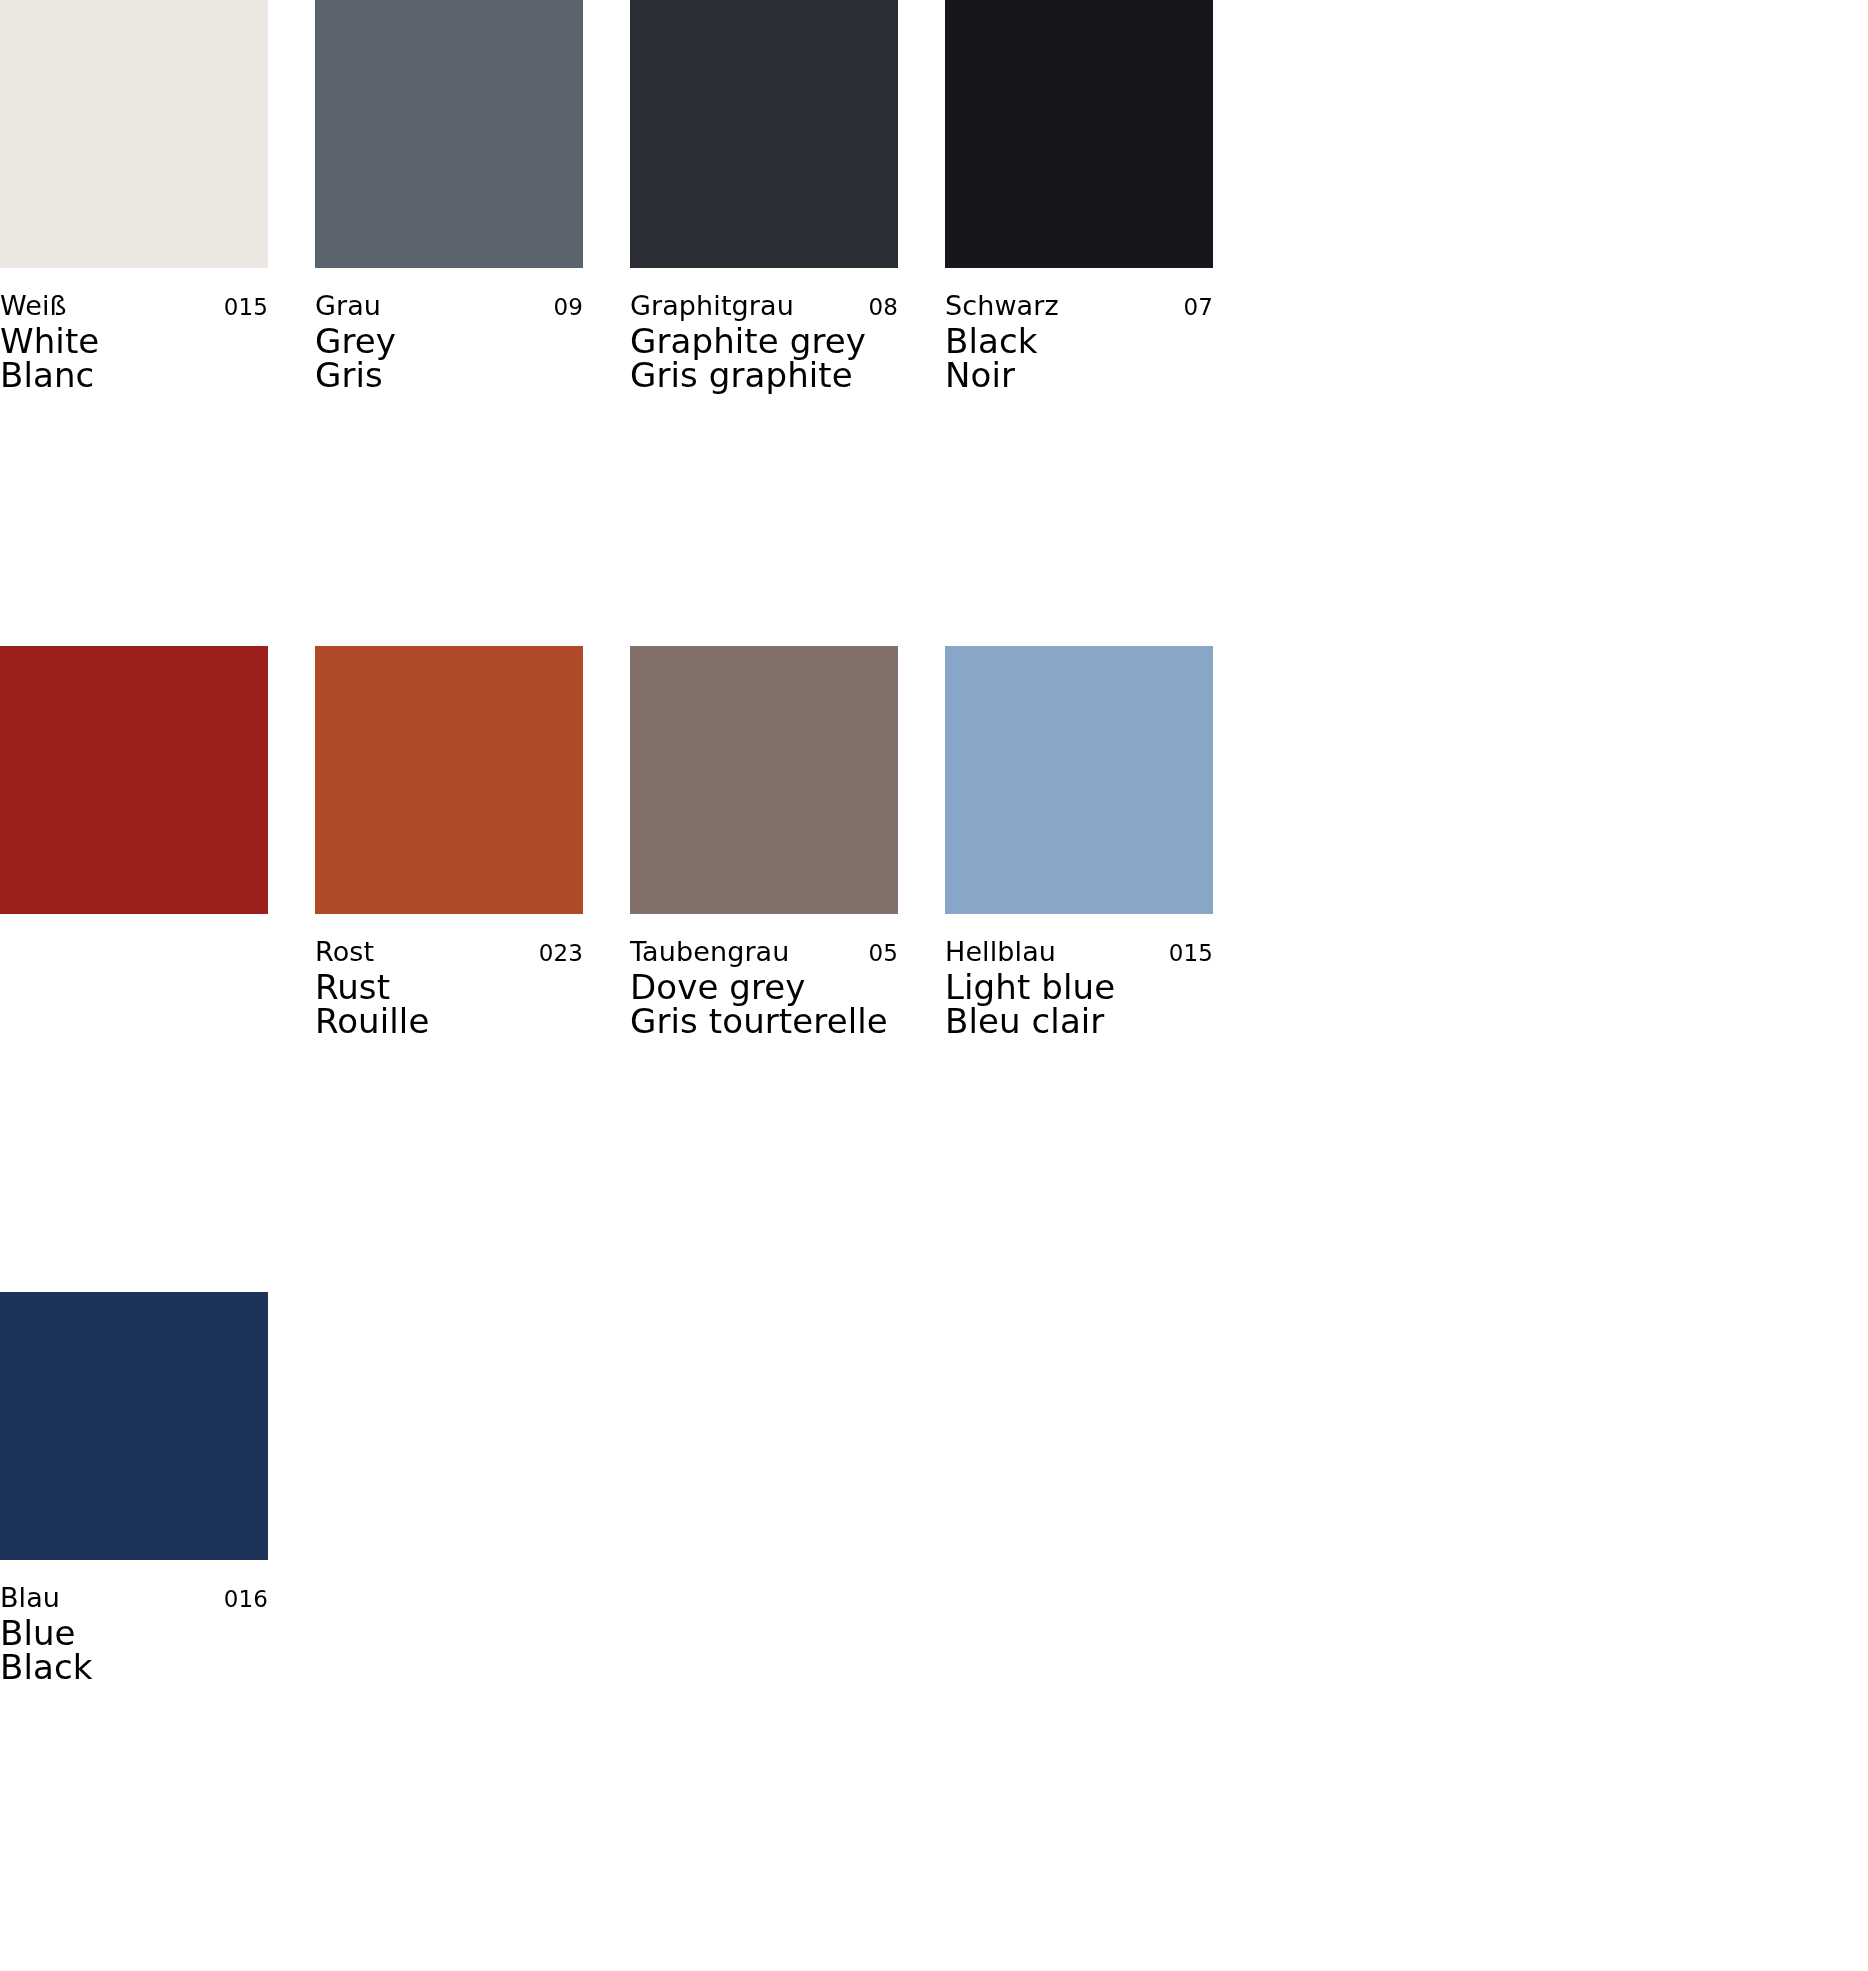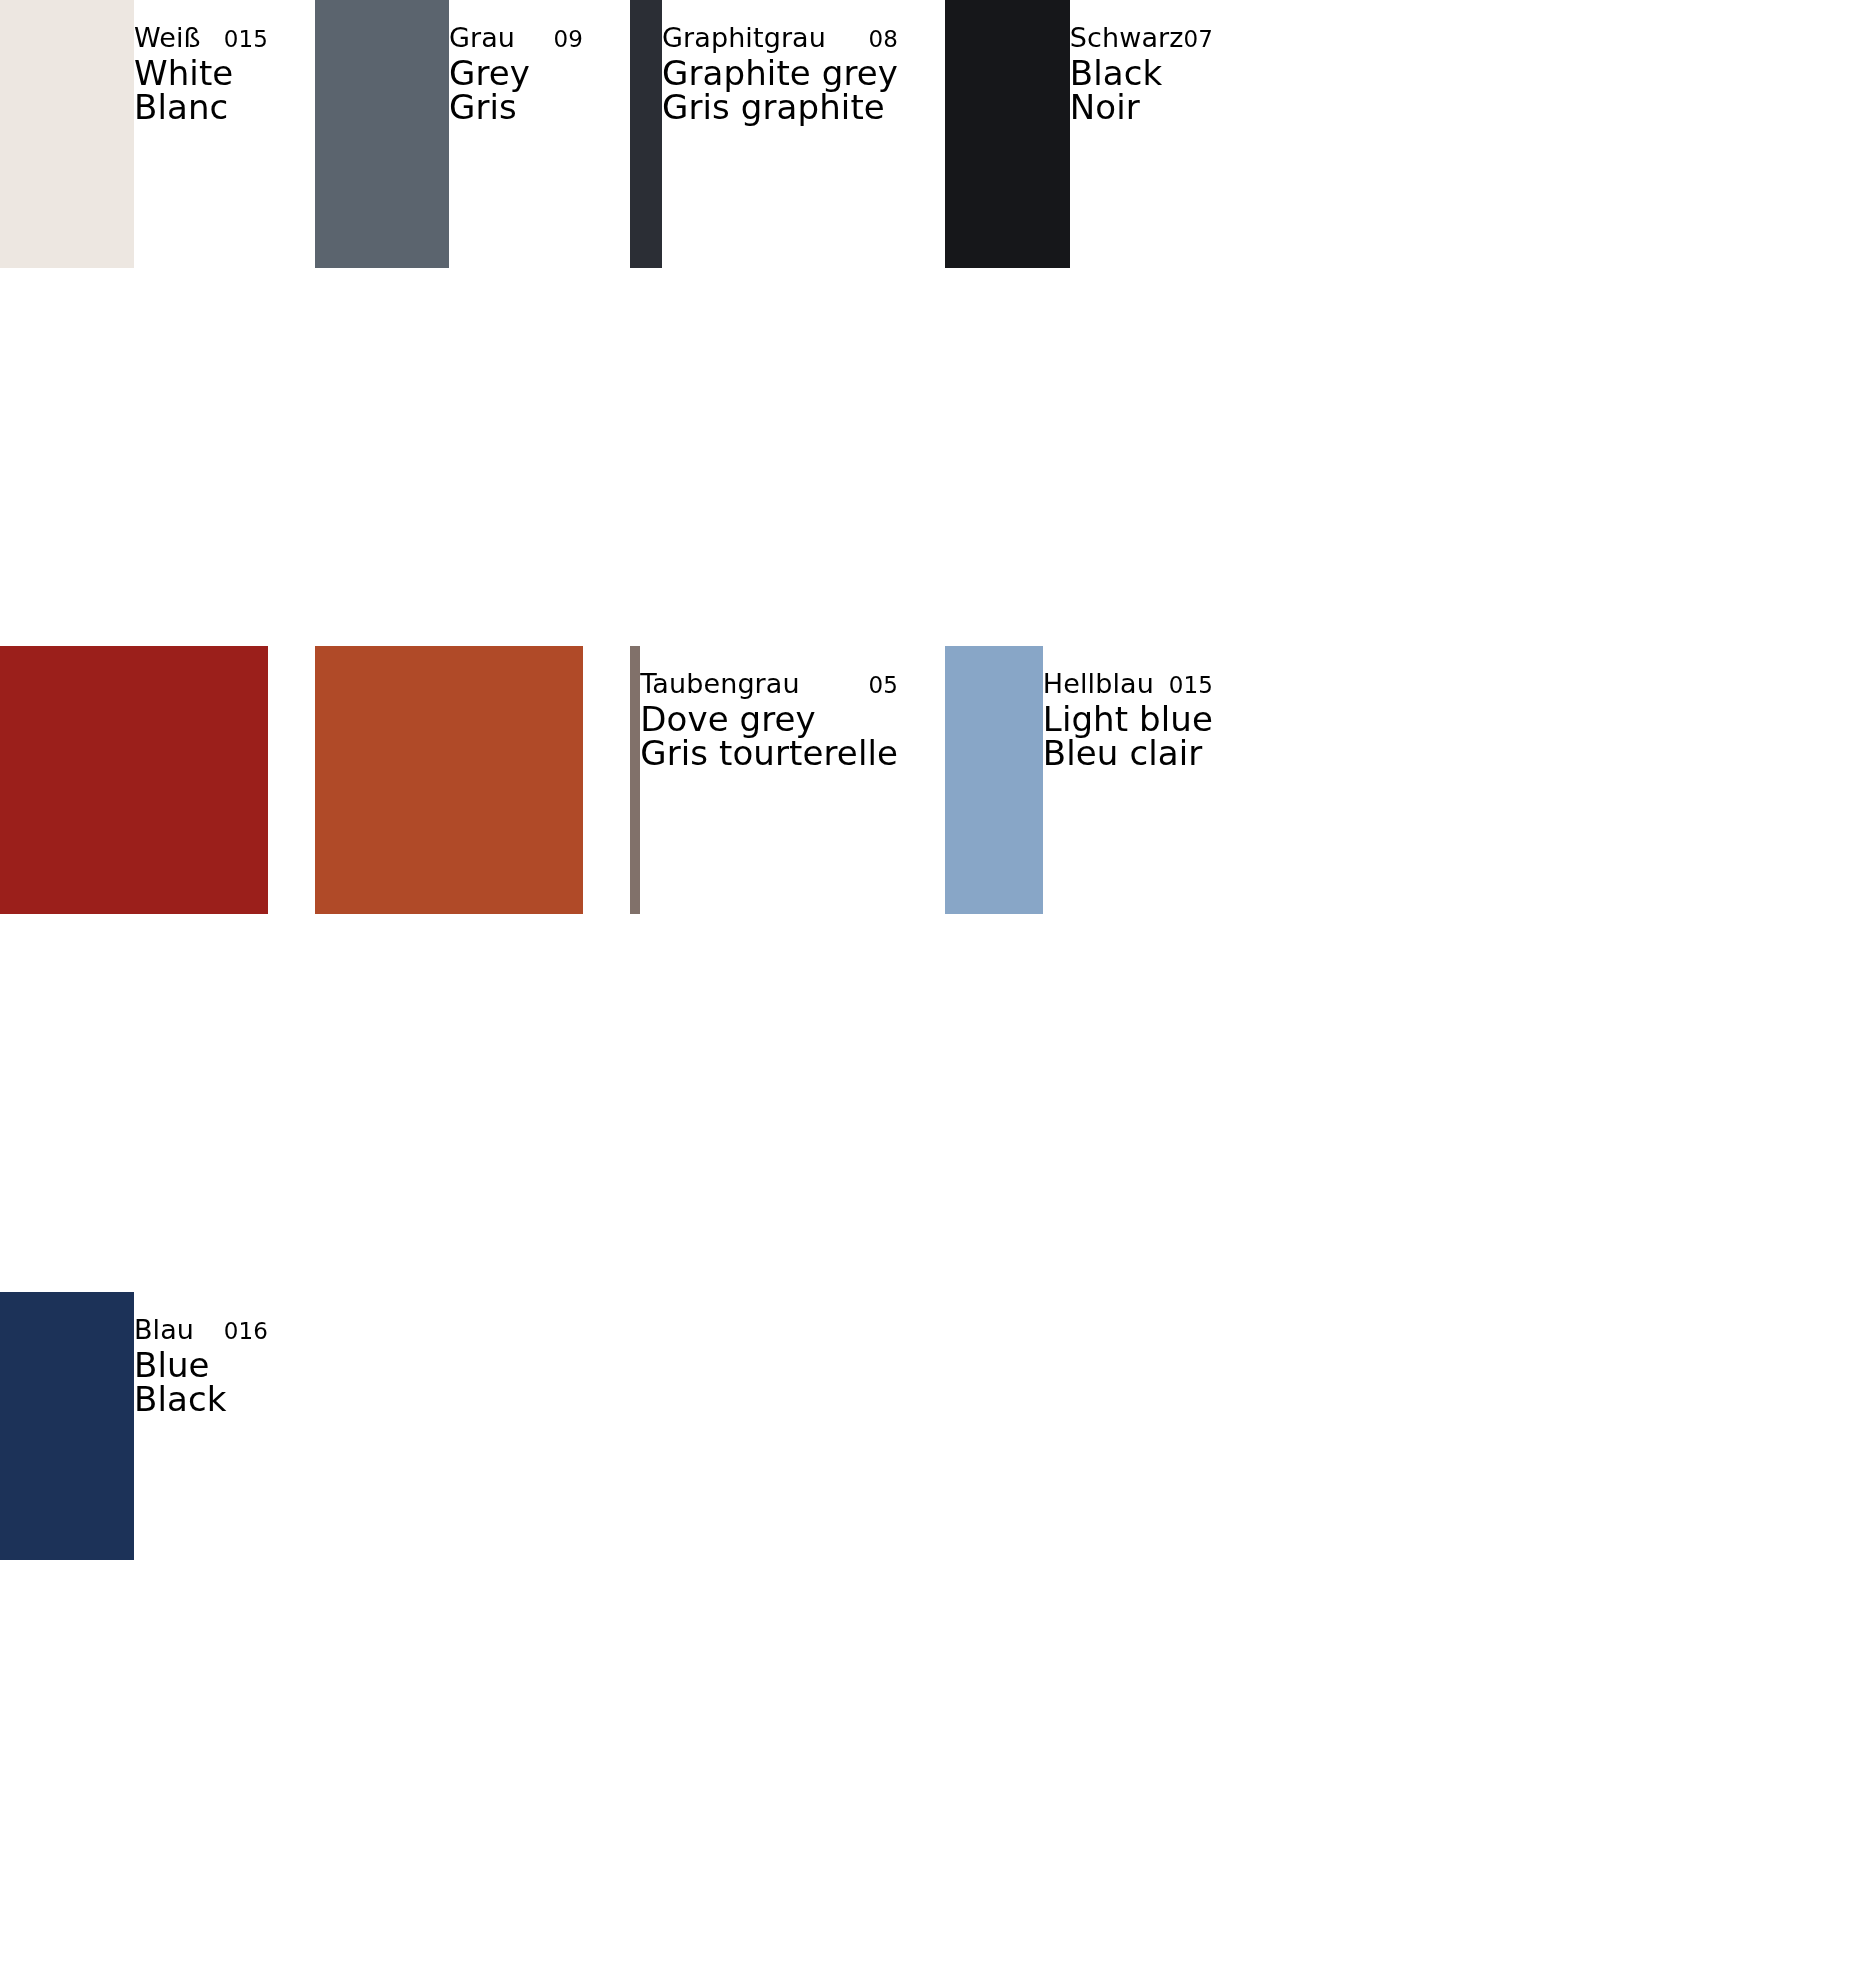--- a/index.html
+++ b/index.html
@@ -21,20 +21,21 @@
     grid-template-rows: repeat(3, 646px);
     column-gap: 47px;
     row-gap: 0px;
     width: 1868px;
     box-sizing: border-box;
   }
 
   .swatch-cell {
     width: 268px;
     display: flex;
+    flex-direction: column;
   }
 
   .swatch-chip {
     width: 268px;
     height: 268px;
     display: block;
   }
 
   .swatch-labels {
     padding-top: 21px;
@@ -128,20 +129,28 @@
     </div>
   </div>
 
   <div class="swatch-cell">
     <div class="swatch-chip" title="Red" style="background-color: rgb(155, 31, 27);"></div>
   </div>
 
 
   <div class="swatch-cell">
     <div class="swatch-chip" title="Rust" style="background-color: rgb(176, 74, 40);"></div>
+    <div class="swatch-labels">
+      <div class="label-row-primary">
+        <span class="name-de">Rost</span>
+        <span class="code">023</span>
+      </div>
+      <div class="name-en">Rust</div>
+      <div class="name-fr">Rouille</div>
+    </div>
   </div>
 
   <div class="swatch-cell">
     <div class="swatch-chip" title="Dove grey" style="background-color: rgb(129, 113, 106);"></div>
     <div class="swatch-labels">
       <div class="label-row-primary">
         <span class="name-de">Taubengrau</span>
         <span class="code">05</span>
       </div>
       <div class="name-en">Dove grey</div>

